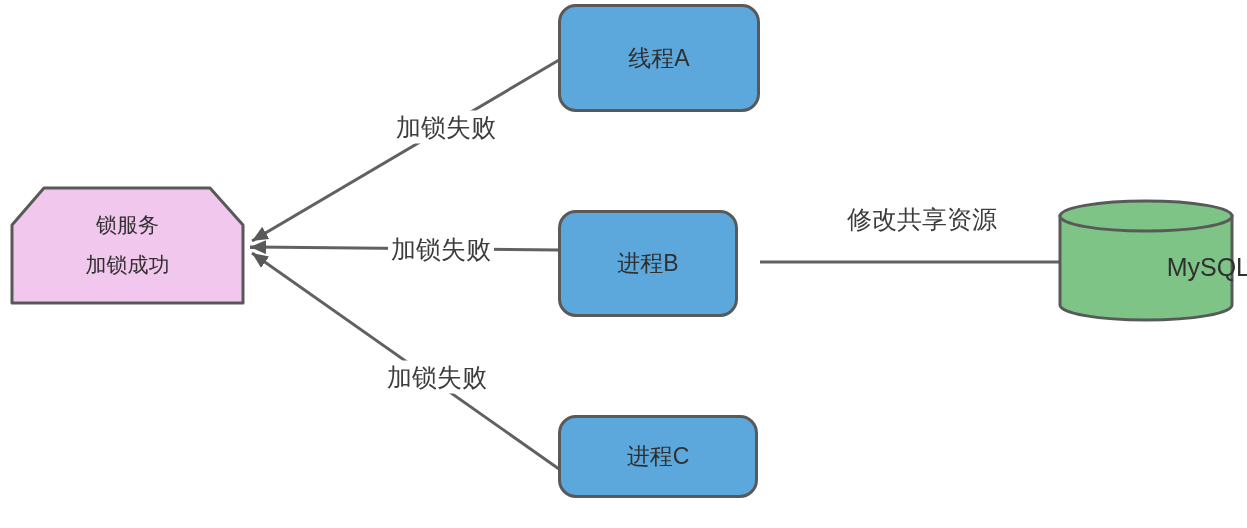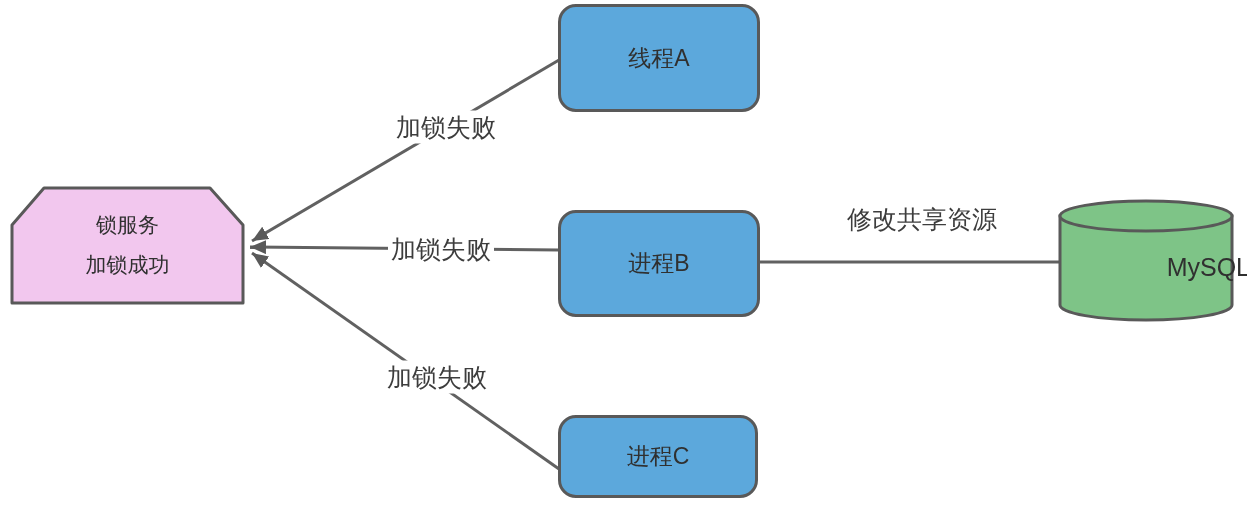--- a/index.html
+++ b/index.html
@@ -15,21 +15,21 @@
     position:absolute;
     background:#5CA8DC;
     border:3px solid #595959;
     border-radius:18px;
     display:flex;align-items:center;justify-content:center;
     box-sizing:border-box;
     color:#303030;
     font-size:23px;
   }
   #node-thread-a{left:558px;top:4px;width:202px;height:108px;justify-content:center;}
-  #node-process-b{left:558px;top:210px;width:202px;height:107px;}
+  #node-process-b{left:558px;top:210px;width:180px;height:107px;}
   #node-process-c{left:558px;top:415px;width:200px;height:83px;}
   .lock-text{
     position:absolute;left:12px;top:187px;width:231px;height:116px;
     display:flex;flex-direction:column;align-items:center;justify-content:center;
     gap:12px;
     color:#303030;font-size:21px;
     pointer-events:none;
   }
   .mysql-text{
     position:absolute;left:1060px;top:214px;width:190px;height:106px;

